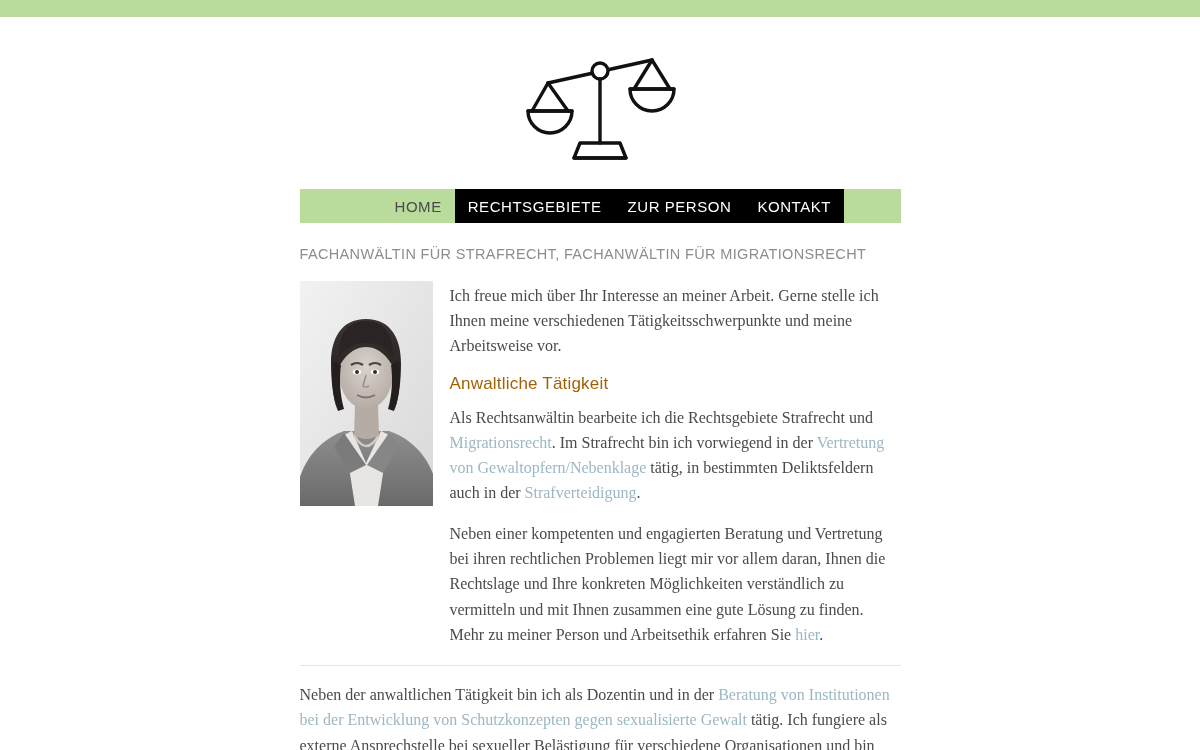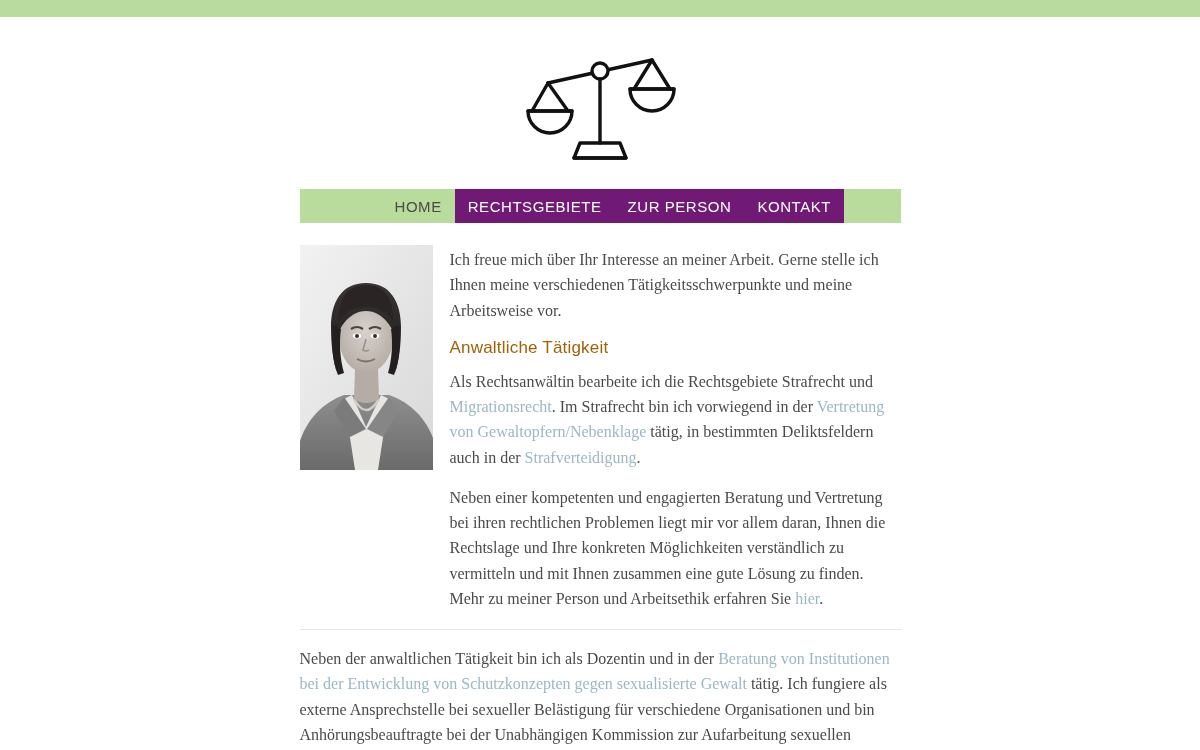--- a/index.html
+++ b/index.html
@@ -71,21 +71,21 @@
     font-weight: 400;
     white-space: nowrap;
     cursor: pointer;
     text-transform: uppercase;
   }
   .nav-item.active {
     background: #b9dc9c;
     color: #4a4a4a;
   }
   .nav-item.plain {
-    background: #701a75;
+    background: #000000;
     color: #ffffff;
   }
 
   
   .content {
     width: 601px;
     margin: 0 auto;
     padding-top: 22px;
   }
   .page-heading {
@@ -200,20 +200,21 @@
       <span>ZUR PERSON</span>
     </div>
     <div class="nav-item plain">
       <span>KONTAKT</span>
     </div>
   </div>
 </div>
 
 <div class="content">
 
+  <div class="page-heading">FACHANWÄLTIN FÜR STRAFRECHT, FACHANWÄLTIN FÜR MIGRATIONSRECHT</div>
 
   <div class="intro-row">
 
     <div class="portrait">
       <svg viewBox="0 0 133 225" xmlns="http://www.w3.org/2000/svg">
         <defs>
           <linearGradient id="bgGrad" x1="0" y1="0" x2="1" y2="1">
             <stop offset="0%" stop-color="#f2f2f2"></stop>
             <stop offset="100%" stop-color="#d8d8d8"></stop>
           </linearGradient>

